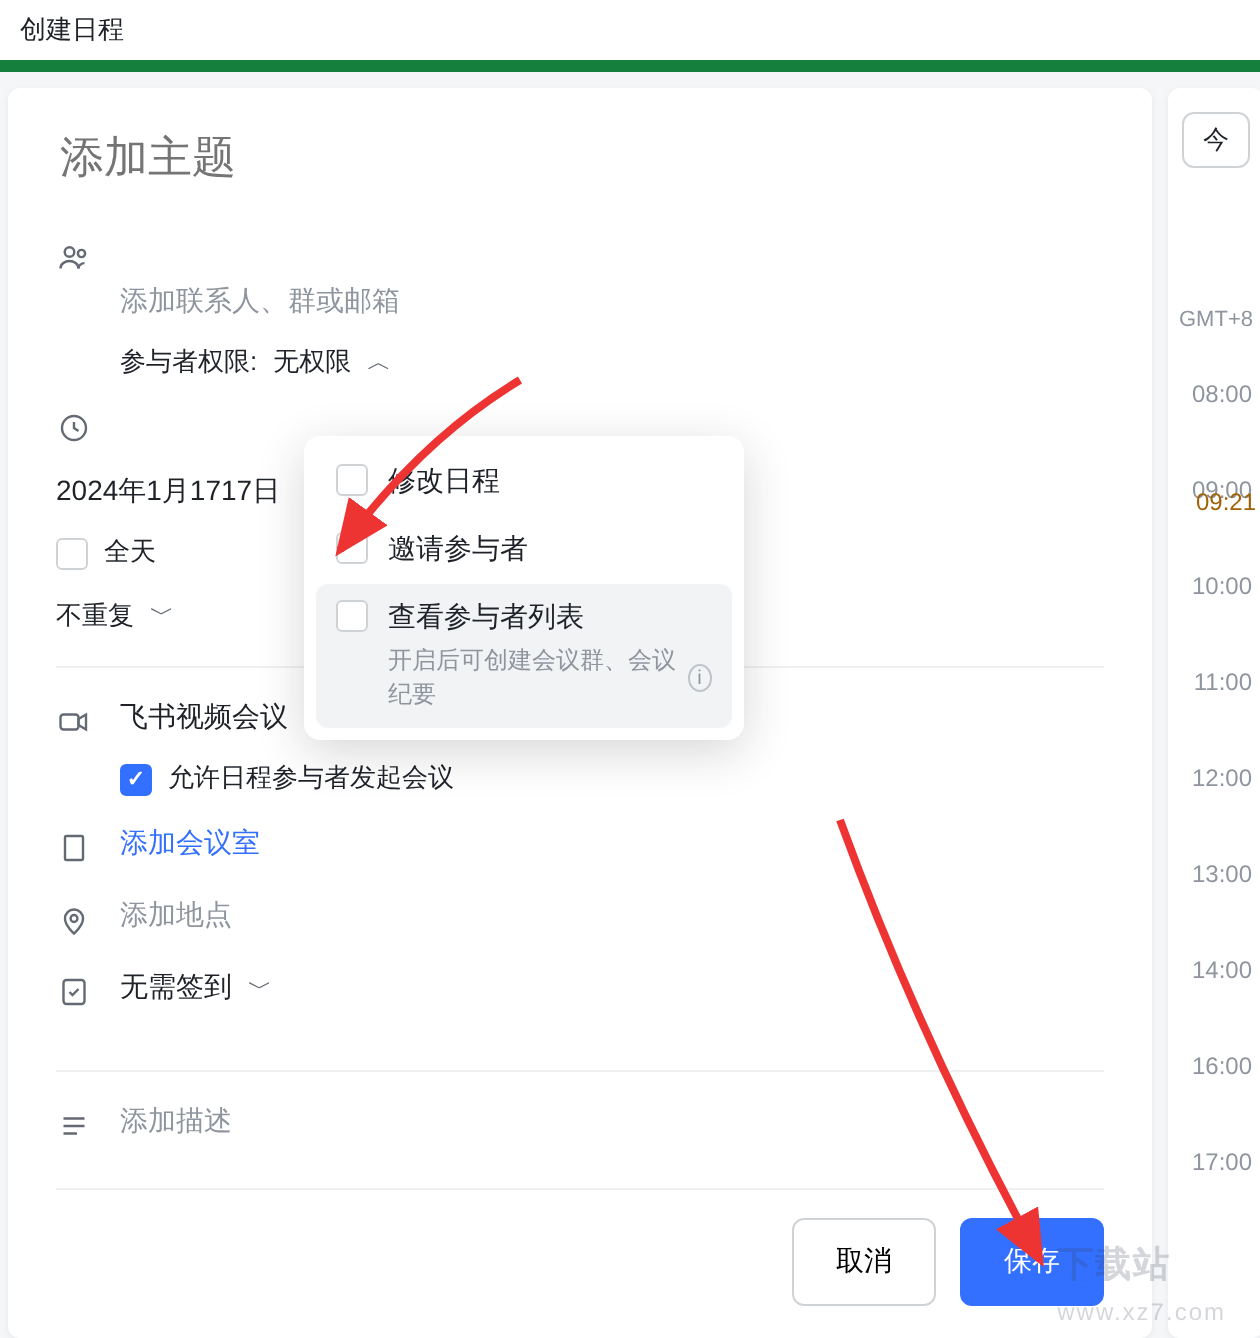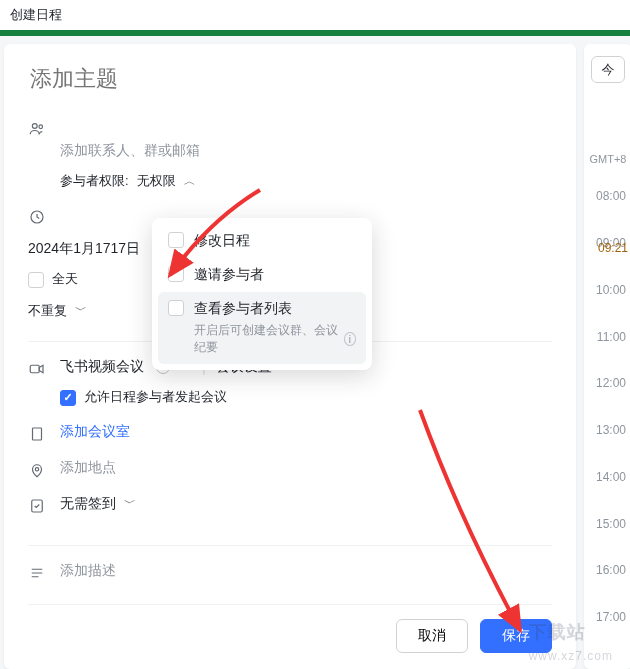--- a/index.html
+++ b/index.html
@@ -155,21 +155,21 @@
   .footer {
     display:flex;
     justify-content:flex-end;
     gap:12px;
     padding: 14px 0 0 0;
     border-top: 1px solid #eef0f1;
     margin-top: 6px;
   }
   .btn {
     min-width: 72px;
-    height: 34px;
+    height: 44px;
     border-radius: 6px;
     border: 1px solid #d0d3d6;
     background: #fff;
     font-size: 14px;
     cursor: pointer;
     display:flex; align-items:center; justify-content:center;
   }
   .btn-primary {
     background: #3370ff;
     border-color: #3370ff;
@@ -380,21 +380,20 @@
     <div class="today-btn">今</div>
     <div class="tz">GMT+8</div>
     <div class="hour">08:00</div>
     <div class="hour">09:00</div>
     <div class="now">09:21</div>
     <div class="hour">10:00</div>
     <div class="hour">11:00</div>
     <div class="hour">12:00</div>
     <div class="hour">13:00</div>
     <div class="hour">14:00</div>
-    <div class="hour">15:00</div>
     <div class="hour">16:00</div>
     <div class="hour">17:00</div>
   </div>
 
 </div>
 
 <svg class="arrow" style="left:150px; top:180px;" width="120" height="120">
   <defs>
       <marker id="ah1" markerWidth="8" markerHeight="8" refX="6" refY="3" orient="auto">
     <path d="M0,0 L7,3 L0,6 Z" fill="#e33"></path>

